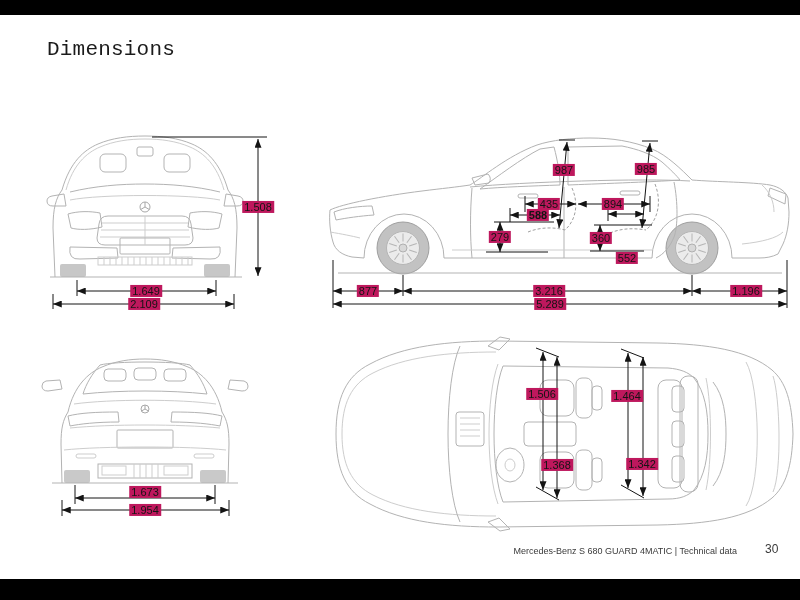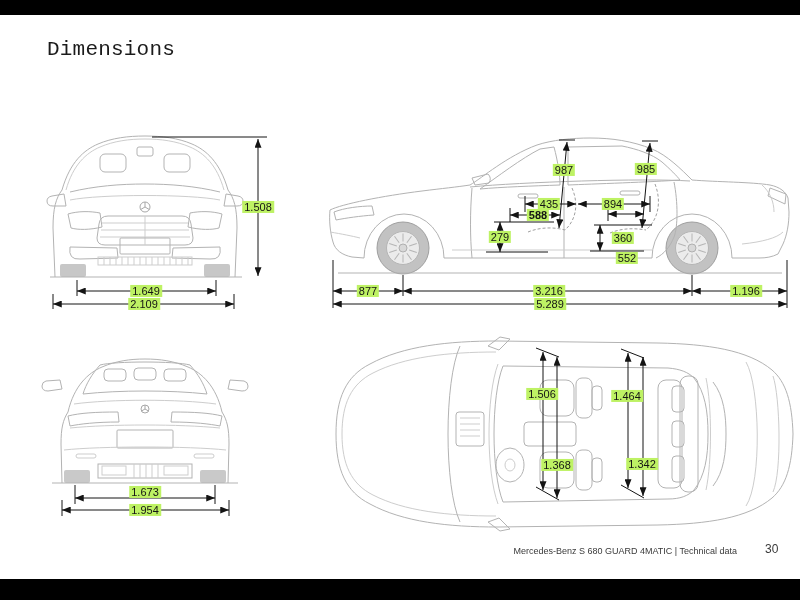--- a/index.html
+++ b/index.html
@@ -18,21 +18,21 @@
     font-size:21px;color:#1b1b1b;letter-spacing:.2px;
   }
   .view{position:absolute;}
   .view svg{display:block;position:absolute;left:0;top:0;}
   .v-front{left:40px;top:128px;width:235px;height:182px;}
   .v-side {left:322px;top:132px;width:475px;height:178px;}
   .v-rear {left:40px;top:352px;width:235px;height:165px;}
   .v-top  {left:328px;top:336px;width:470px;height:196px;}
   .dim{
     position:absolute;transform:translate(-50%,-50%);
-    background:#bef264;padding:0 2px;
+    background:#be185d;padding:0 2px;
     font:11px/1.1 "Liberation Sans",sans-serif;color:#141414;
     white-space:nowrap;
   }
   .footer-doc{position:absolute;right:63px;top:546px;font-size:9px;color:#3a3a3a;}
   .footer-page{position:absolute;left:765px;top:542px;font-size:12px;color:#3a3a3a;}
   .art{stroke:#b3b3b3;fill:none;stroke-width:1;}
   .artl{stroke:#cdcdcd;fill:none;stroke-width:1;}
   .dimline{stroke:#141414;fill:none;stroke-width:1;}
   .dash{stroke:#9f9f9f;fill:none;stroke-width:1;stroke-dasharray:3 2;}
 </style>
@@ -167,21 +167,21 @@
       <line class="dimline" x1="11" y1="172" x2="465" y2="172" marker-start="url(#sArr)" marker-end="url(#sArr)"></line>
     </g>
   </svg>
   <span class="dim" style="left:242px;top:38px;">987</span>
   <span class="dim" style="left:324px;top:37px;">985</span>
   <span class="dim" style="left:227px;top:72px;">435</span>
   <span class="dim" style="left:291px;top:72px;">894</span>
   <span class="dim" style="left:216px;top:83px;font-weight:bold;">588</span>
   <span class="dim" style="left:305px;top:82px;margin-top:44px;">552</span>
   <span class="dim" style="left:178px;top:105px;">279</span>
-  <span class="dim" style="left:279px;top:106px;margin-left:22px;">360</span>
+  <span class="dim" style="left:279px;top:106px;">360</span>
   <span class="dim" style="left:46px;top:159px;">877</span>
   <span class="dim" style="left:227px;top:159px;">3.216</span>
   <span class="dim" style="left:424px;top:159px;">1.196</span>
   <span class="dim" style="left:228px;top:172px;">5.289</span>
 </div>
 
 <div class="view v-rear">
   <svg width="235" height="165" viewBox="0 0 235 165">
     <defs>
       <marker id="rArr" viewBox="0 0 10 8" markerWidth="9" markerHeight="7" refX="10" refY="4" orient="auto-start-reverse">

